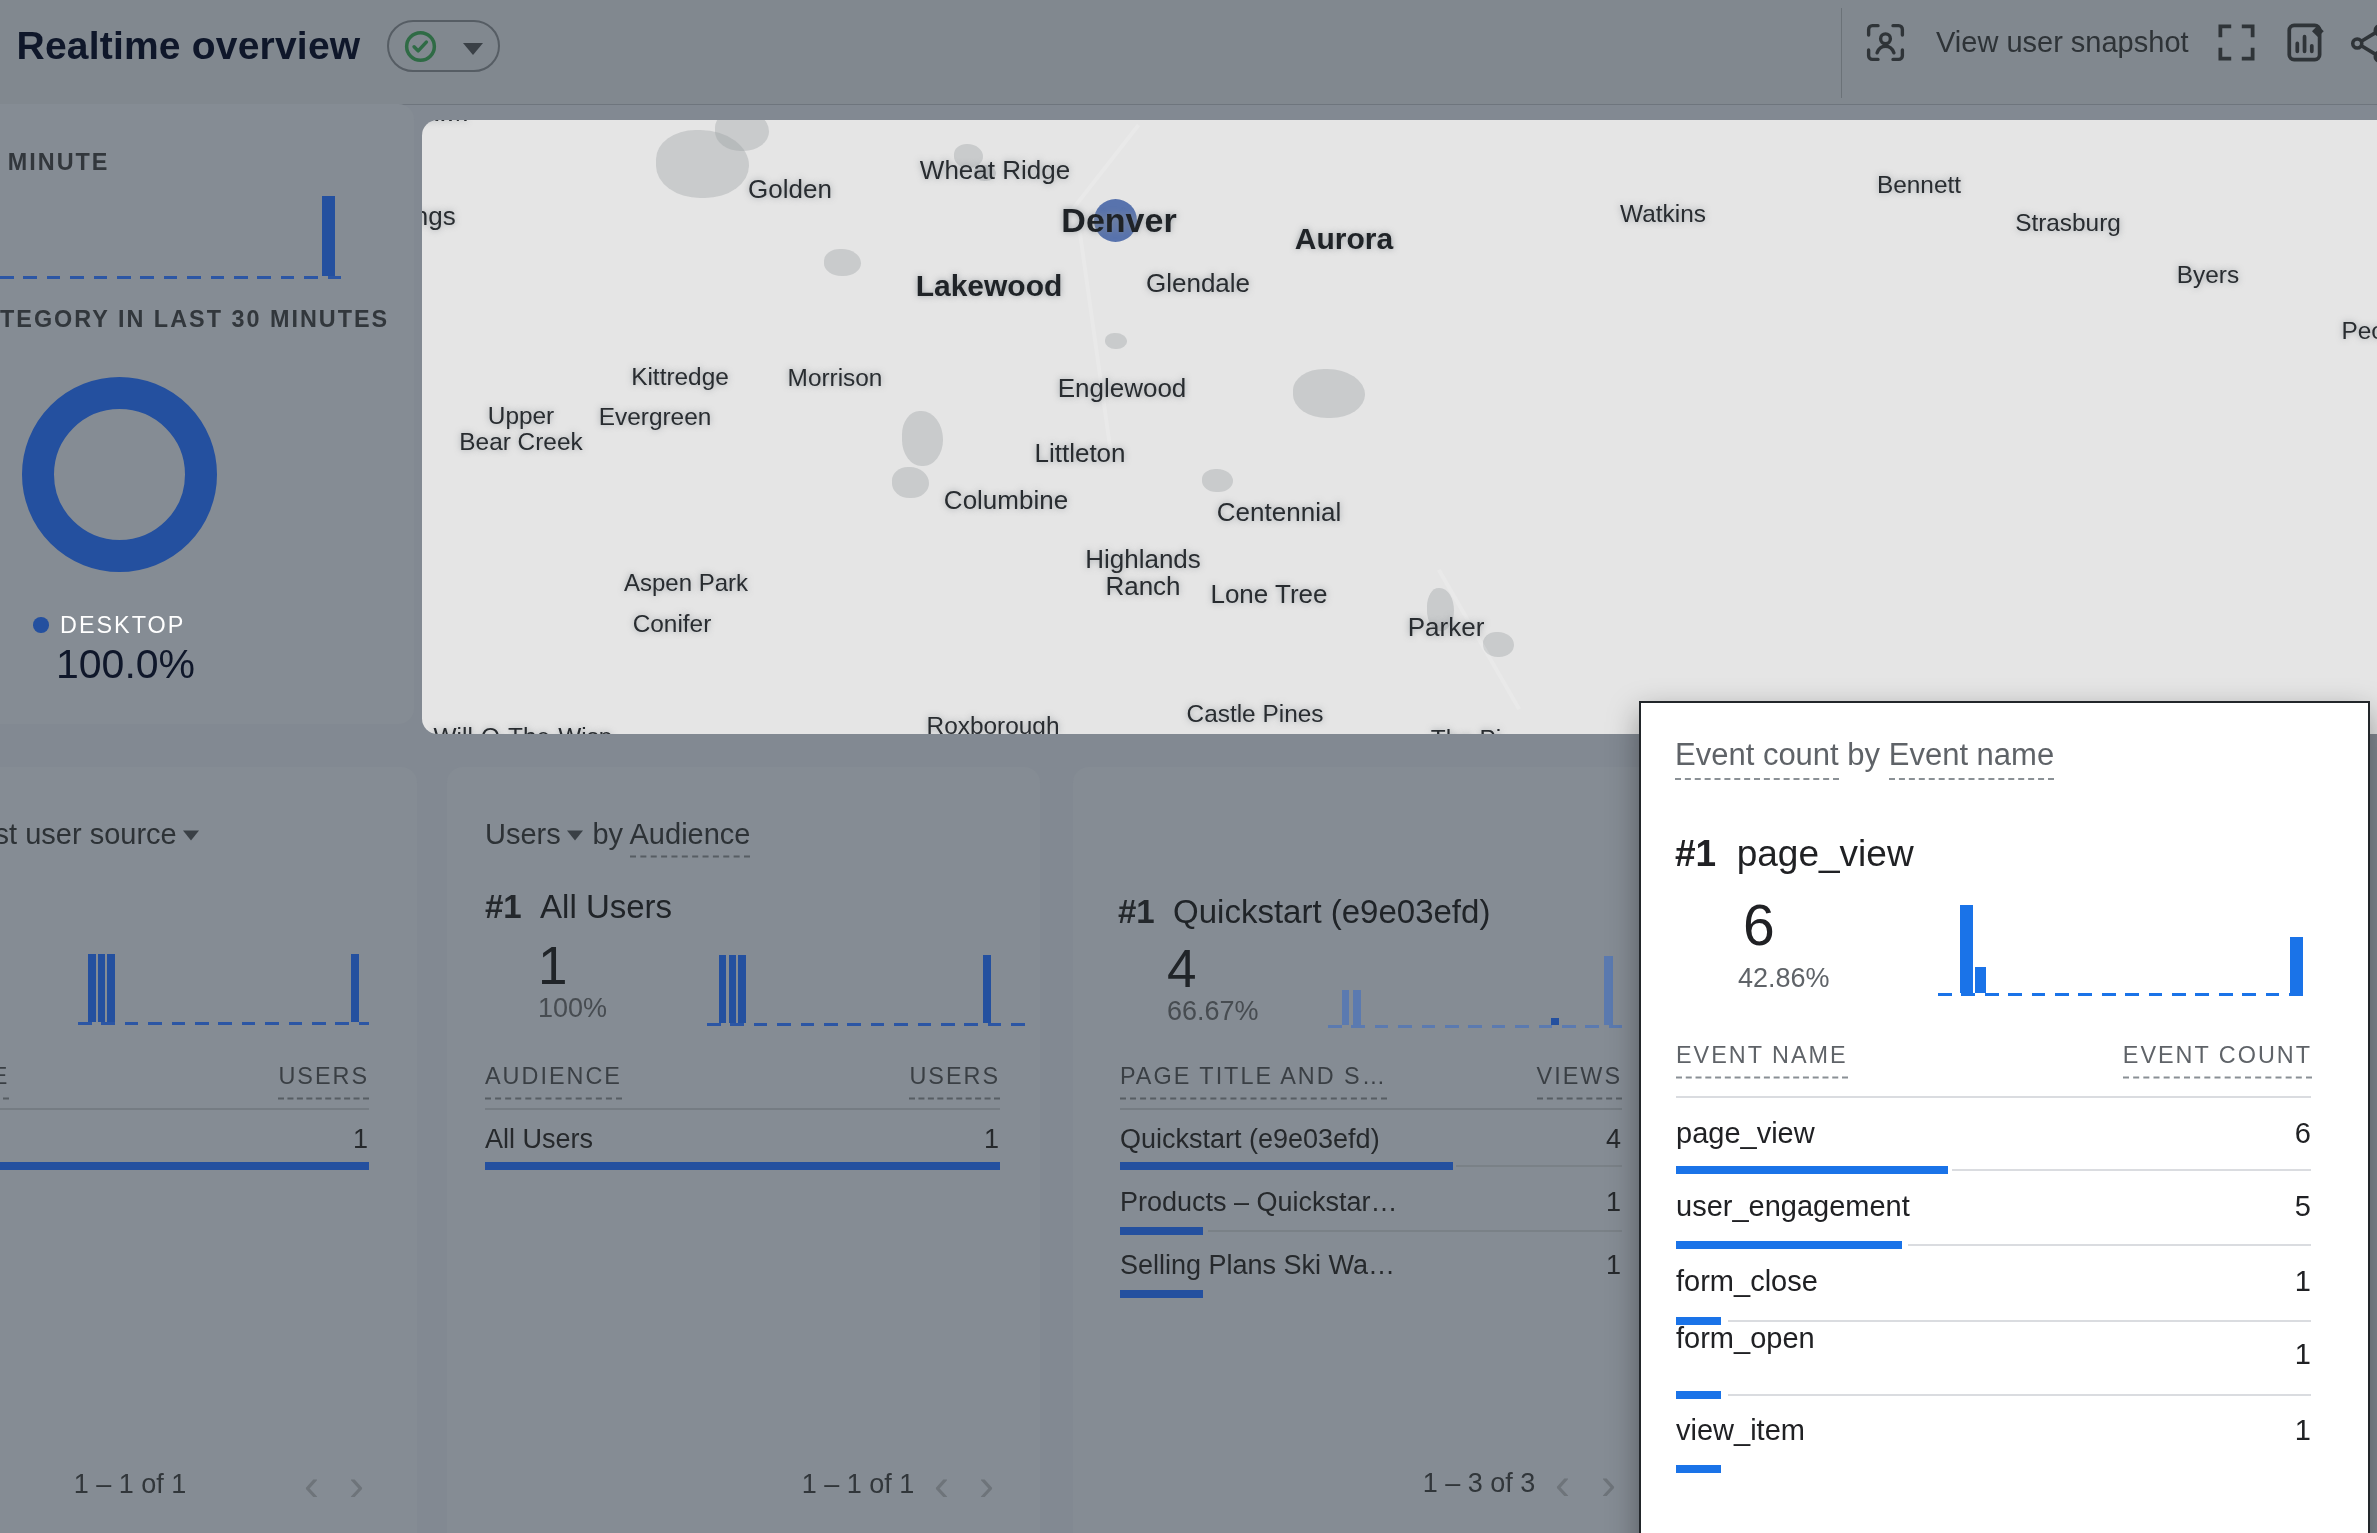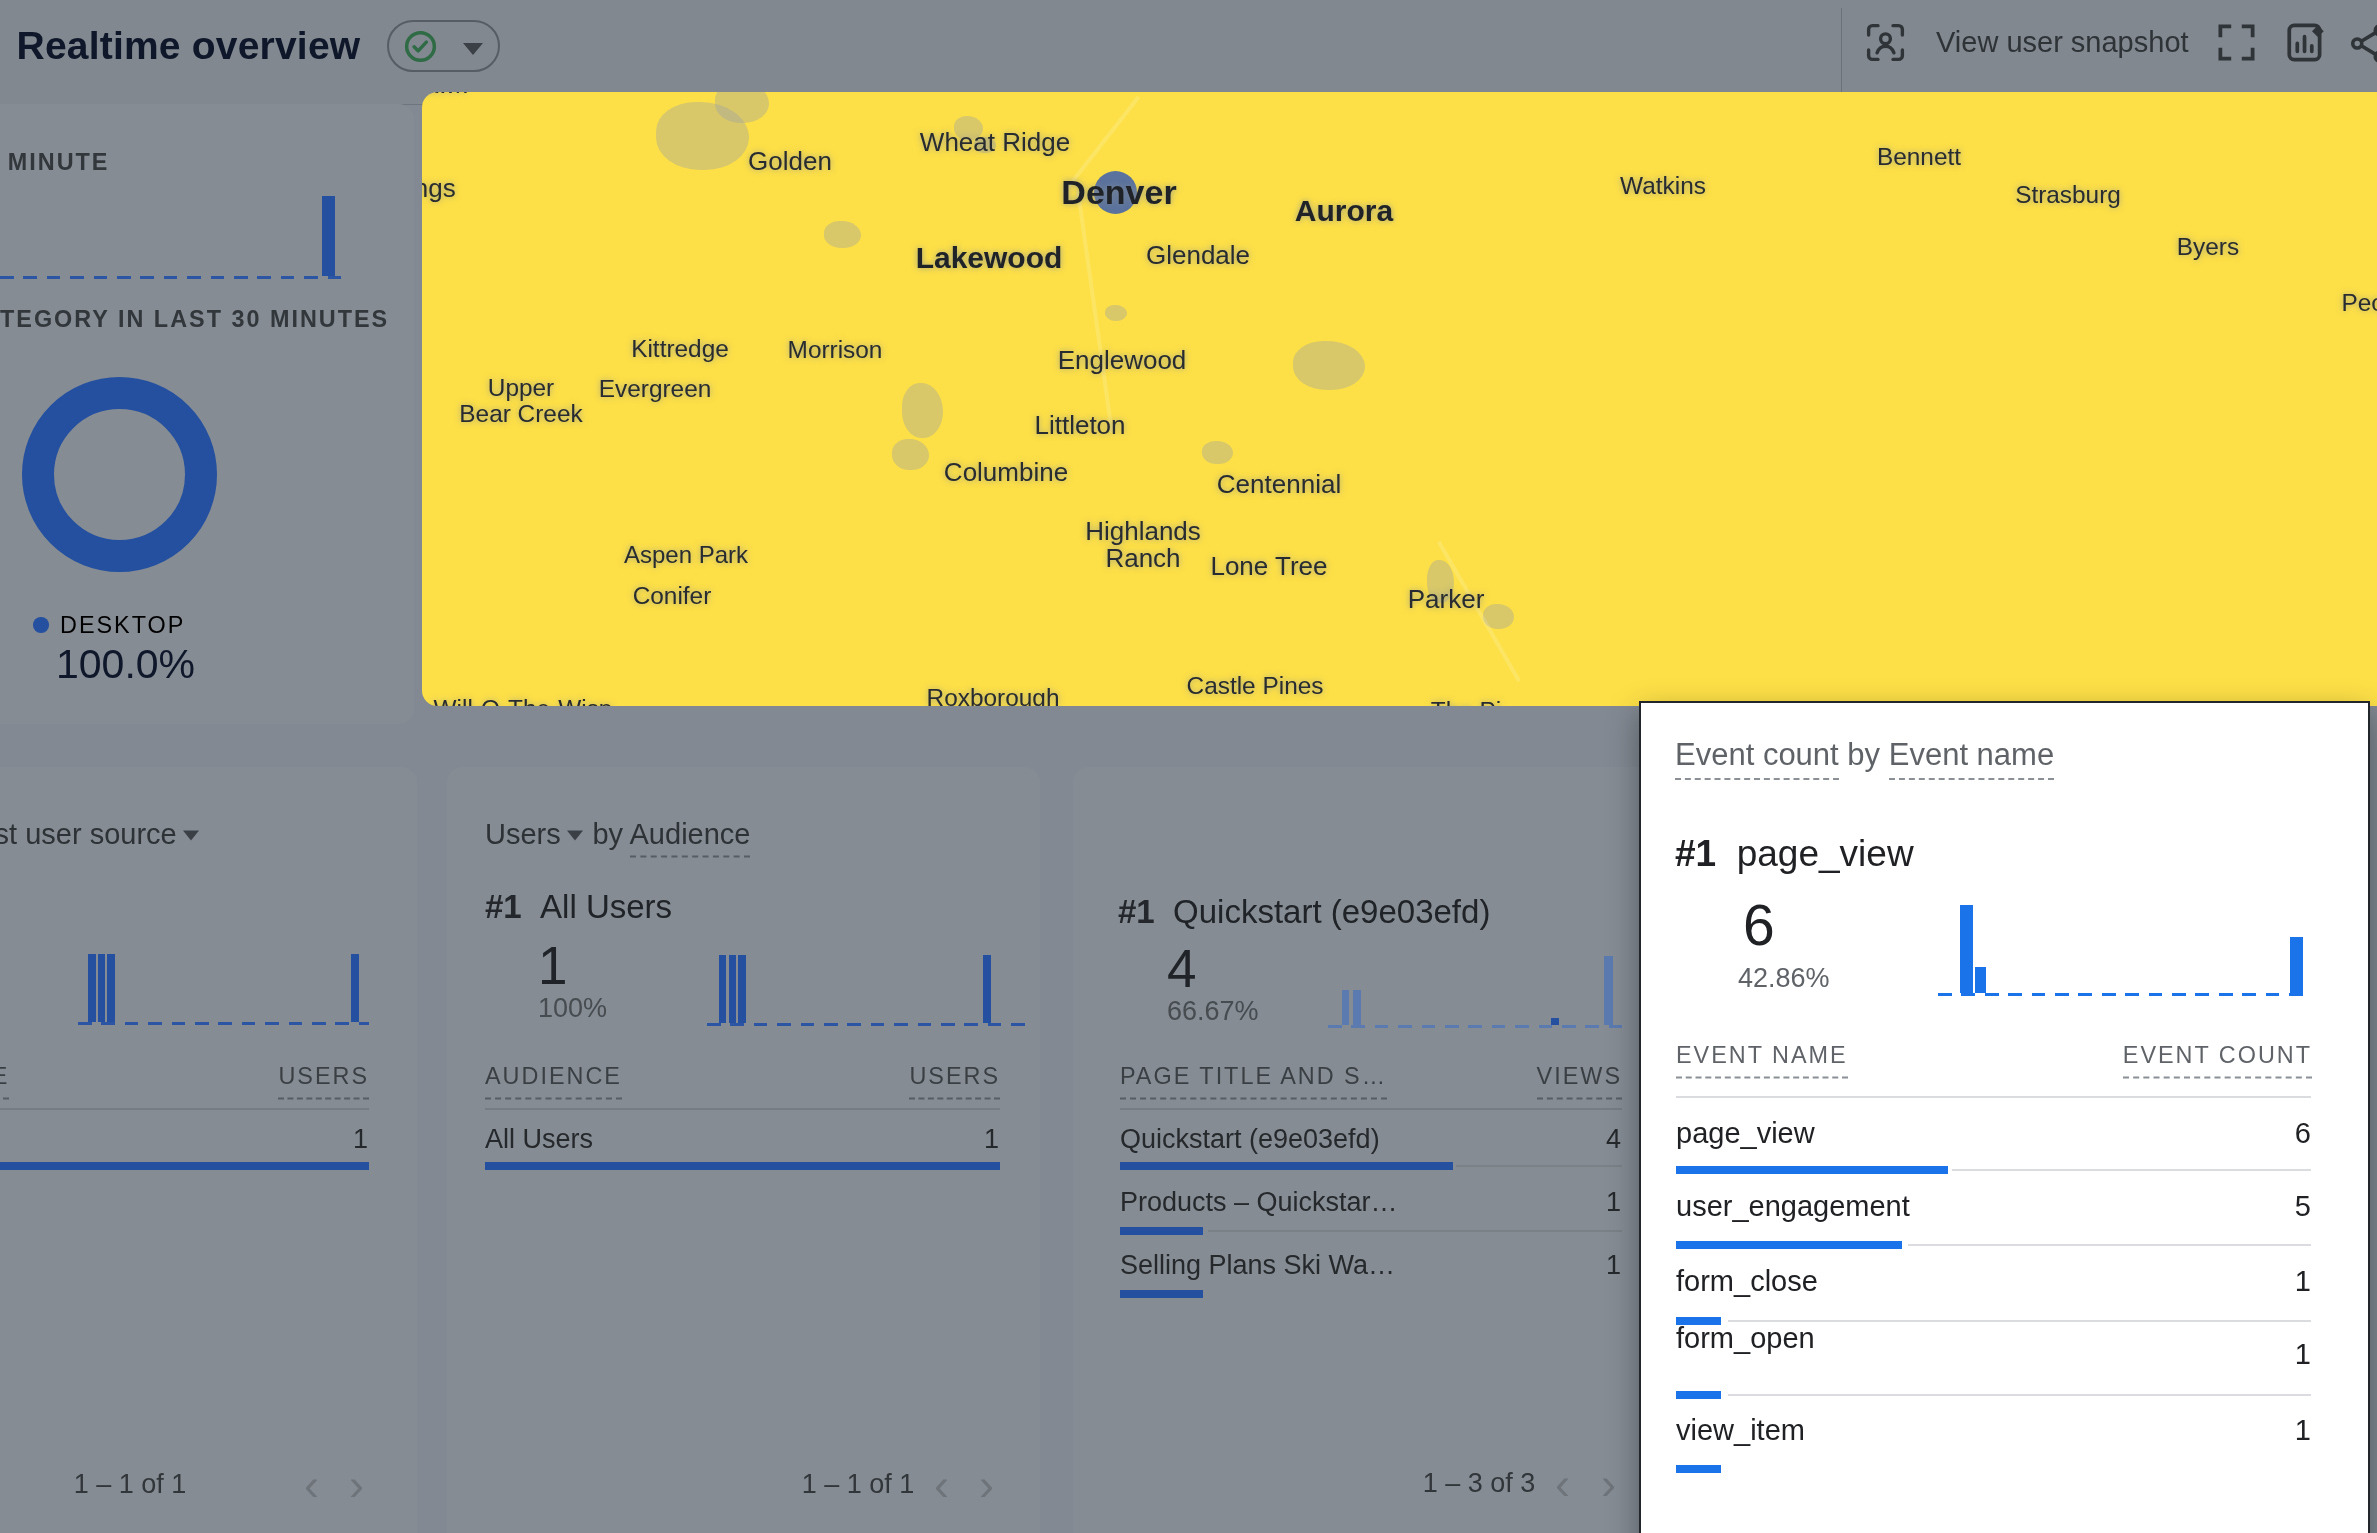--- a/index.html
+++ b/index.html
@@ -52,21 +52,21 @@
   .spark{position:absolute;}
   .spark .bar{position:absolute;bottom:0;}
   .spark .base{position:absolute;left:0;right:0;bottom:-2.9px;height:2.9px;}
   .base-dim{background:repeating-linear-gradient(90deg,#2c56a4 0 13.7px,transparent 13.7px 23.4px);}
   .base-light{background:repeating-linear-gradient(90deg,#5b7ab0 0 13.7px,transparent 13.7px 23.4px);}
   .base-bright{background:repeating-linear-gradient(90deg,#1a73e8 0 13.7px,transparent 13.7px 23.4px);}
   
   #donut{border:32px solid #24509f;border-radius:50%;box-sizing:border-box;}
   .legend-dot{width:15.6px;height:15.6px;border-radius:50%;background:#24509f;}
   
-  #map{left:422px;top:92px;width:1955px;height:614px;background:#fde047;
+  #map{left:422px;top:120px;width:1955px;height:614px;background:#e5e5e5;
        border-radius:15.6px 0 0 15.6px;overflow:hidden;cursor:grab;}
   .city{position:absolute;transform:translate(-50%,-50%);color:#282c30;white-space:pre-line;
         text-align:center;line-height:1.05;text-shadow:0 0 5.9px rgba(138,144,149,.8);}
   .city.b{font-weight:700;color:#1f2327;}
   .blob{position:absolute;background:#9aa0a3;opacity:.38;border-radius:45% 55% 50% 50%;}
   .road{position:absolute;background:rgba(255,255,255,.16);}
   #marker{position:absolute;border-radius:50%;background:#4866a6;opacity:.9;}
 </style>
 </head>
 <body>
@@ -114,21 +114,21 @@
   <div class="abs" style="left:7.8px;top:162px;transform:translateY(-50%);font-size:23.4px;font-weight:700;
        letter-spacing:2px;color:#32373c">MINUTE</div>
   <div class="abs spark" id="spark-minute" style="left: 0px; top: 196px; width: 349px; height: 80px;">
       <div class="base base-dim"></div>
       <div class="bar" style="left: 322px; width: 12.7px; height: 80px; background: rgb(36, 80, 159);"></div>
     </div>
   <div class="abs" style="left:0;top:319px;transform:translateY(-50%);font-size:23.4px;font-weight:700;
        letter-spacing:2px;color:#32373c">TEGORY IN LAST 30 MINUTES</div>
   <div id="donut" class="abs" style="left: 21.5px; top: 377px; width: 195px; height: 195px;"></div>
   <div class="abs legend-dot" style="left:33px;top:617px"></div>
-  <div class="abs" style="left:60px;top:625px;transform:translateY(-50%);font-size:23.4px;letter-spacing:2px;color:#000000">DESKTOP</div>
+  <div class="abs" style="left:60px;top:625px;transform:translateY(-50%);font-size:23.4px;letter-spacing:2px;color:#ffffff">DESKTOP</div>
   <div class="abs" style="left:56px;top:664px;transform:translateY(-50%);font-size:41px;color:#0f172a">100.0%</div>
 
   <div id="map" class="abs">
     <div class="blob" style="left:234px;top:9.8px;width:93px;height:68px"></div>
     <div class="blob" style="left:293px;top:-9.8px;width:54px;height:41px"></div>
     <div class="blob" style="left:532px;top:24.4px;width:29px;height:23.4px"></div>
     <div class="blob" style="left:552px;top:45px;width:21.5px;height:15.6px"></div>
     <div class="blob" style="left:402px;top:129px;width:37px;height:27px"></div>
     <div class="blob" style="left:871px;top:249px;width:72px;height:49px"></div>
     <div class="blob" style="left:780px;top:349px;width:31px;height:23.4px"></div>

